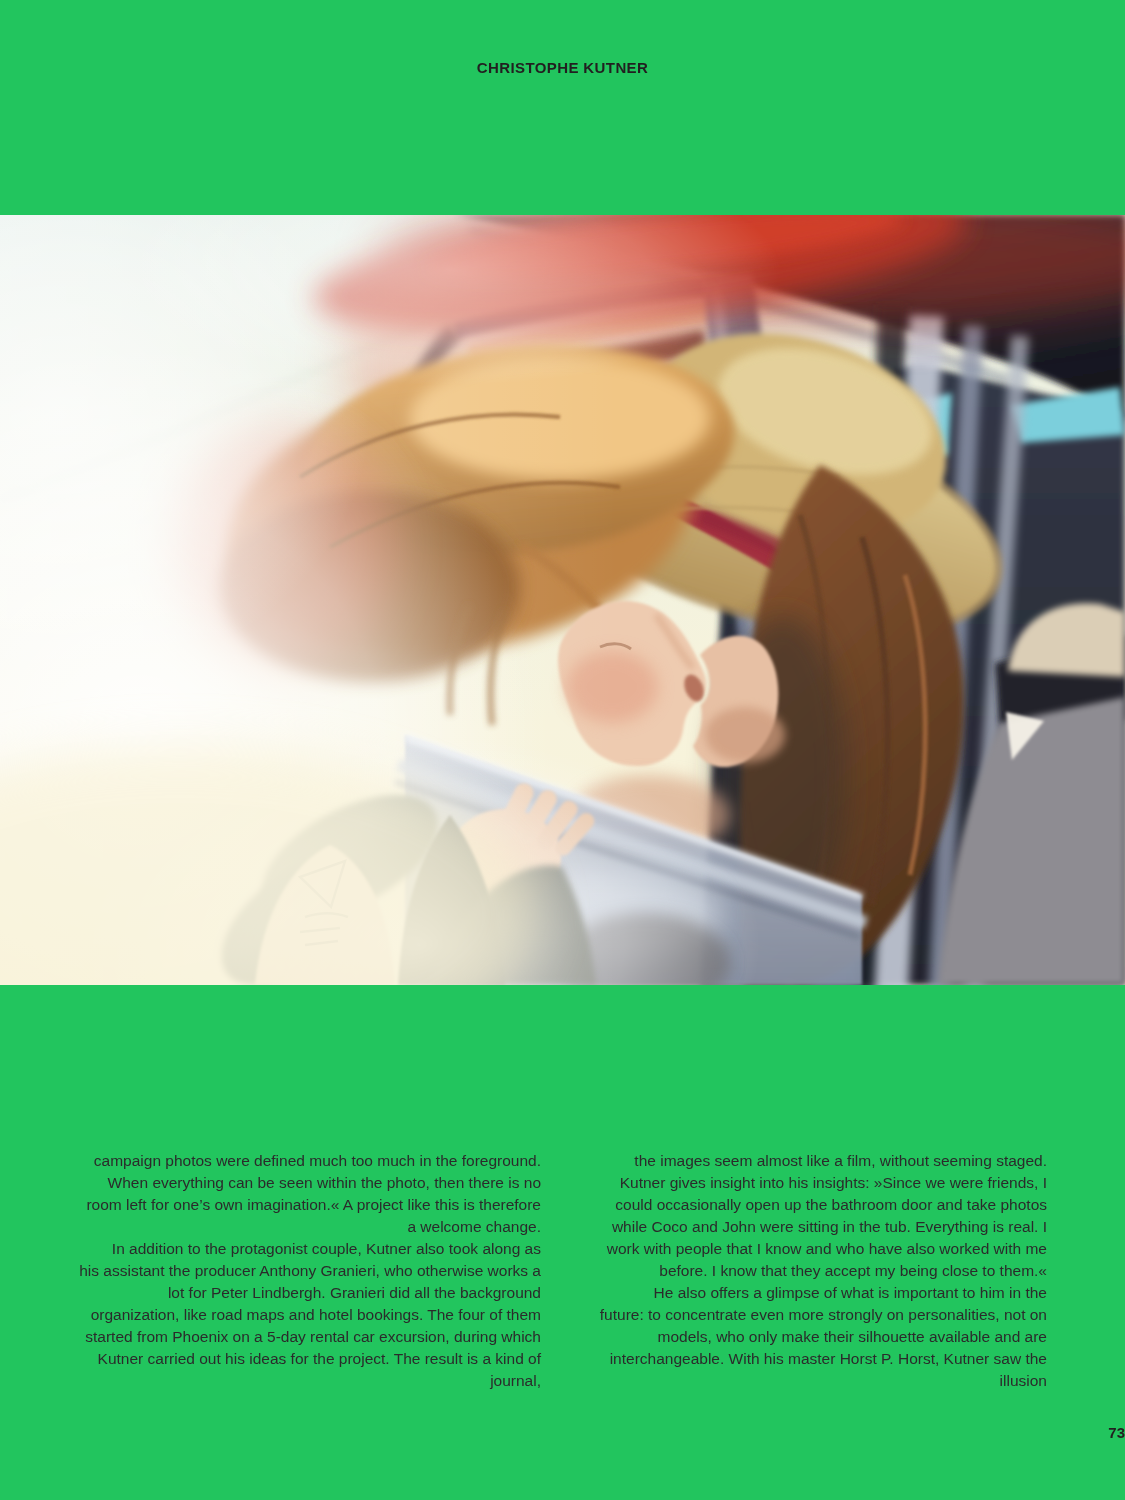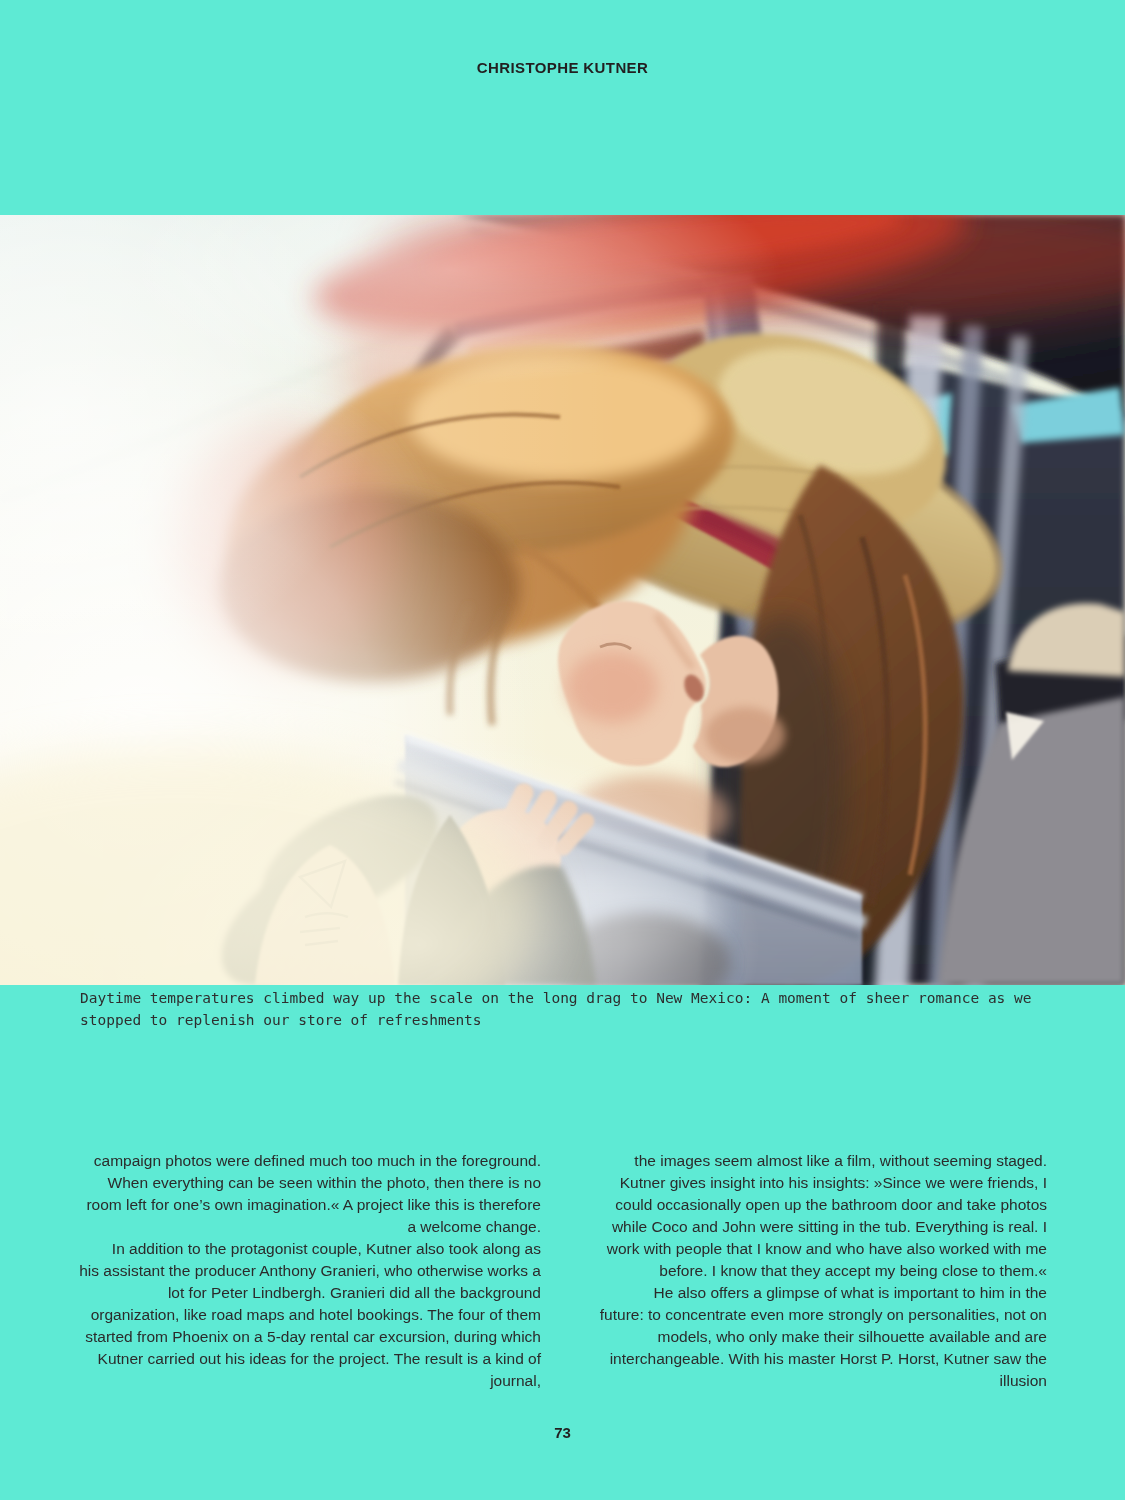--- a/index.html
+++ b/index.html
@@ -1,19 +1,19 @@
 <!DOCTYPE html>
 <html><head>
 <meta charset="utf-8">
 <style>
   html,body{margin:0;padding:0;background:#ffffff;}
   .page{
     position:relative;
     width:1125px;height:1500px;
-    background:#5eead4;
+    background:#22c55e;
     font-family:"Liberation Sans",sans-serif;
     color:#2a2a2a;
     overflow:hidden;
   }
   .header{
     position:absolute;top:59px;left:0;width:100%;
     text-align:center;
     font-size:15px;font-weight:bold;letter-spacing:0.4px;
     color:#221f20;
   }
@@ -36,21 +36,21 @@
   .col{width:462px;}
   .col p{
     margin:0;
     font-size:15.5px;line-height:22px;
     color:#2b2b2b;
     text-align:right;
   }
   .col p.indent{text-indent:24px;}
   .folio{
     position:absolute;top:1424px;left:0;width:100%;
-    text-align:center;
+    text-align:right;
     font-size:15px;font-weight:bold;color:#221f20;
   }
 </style>
 </head>
 <body>
 
 <div class="page">
 
   <div class="header">CHRISTOPHE KUTNER</div>
 
@@ -236,21 +236,20 @@
         <rect x="0" y="0" width="1125" height="770" fill="url(#leftVeil)"></rect>
         <ellipse cx="140" cy="520" rx="400" ry="390" fill="url(#hazeA)"></ellipse>
         <ellipse cx="420" cy="730" rx="340" ry="210" fill="url(#hazeA)" opacity="0.85"></ellipse>
         <ellipse cx="60" cy="200" rx="310" ry="270" fill="url(#hazeA)" opacity="0.7"></ellipse>
         <ellipse cx="450" cy="55" rx="330" ry="115" fill="url(#hazeA)" opacity="0.55"></ellipse>
         <ellipse cx="180" cy="700" rx="360" ry="170" fill="#f7eec9" filter="url(#f24)" opacity="0.5"></ellipse>
       </g>
     </svg>
   </figure>
 
-  <p class="caption">Daytime temperatures climbed way up the scale on the long drag to New Mexico: A moment of sheer romance as we stopped to replenish our store of refreshments</p>
 
   <div class="article">
     <div class="col">
       <p>campaign photos were defined much too much in the foreground. When everything can be seen within the photo, then there is no room left for one’s own imagination.« A project like this is therefore a welcome change.</p>
       <p class="indent">In addition to the protagonist couple, Kutner also took along as his assistant the producer Anthony Granieri, who otherwise works a lot for Peter Lindbergh. Granieri did all the background organization, like road maps and hotel bookings. The four of them started from Phoenix on a 5-day rental car excursion, during which Kutner carried out his ideas for the project. The result is a kind of journal,</p>
     </div>
     <div class="col">
       <p>the images seem almost like a film, without seeming staged. Kutner gives insight into his insights: »Since we were friends, I could occasionally open up the bathroom door and take photos while Coco and John were sitting in the tub. Everything is real. I work with people that I know and who have also worked with me before. I know that they accept my being close to them.«</p>
       <p class="indent">He also offers a glimpse of what is important to him in the future: to concentrate even more strongly on personalities, not on models, who only make their silhouette available and are interchangeable. With his master Horst P. Horst, Kutner saw the illusion</p>
     </div>

